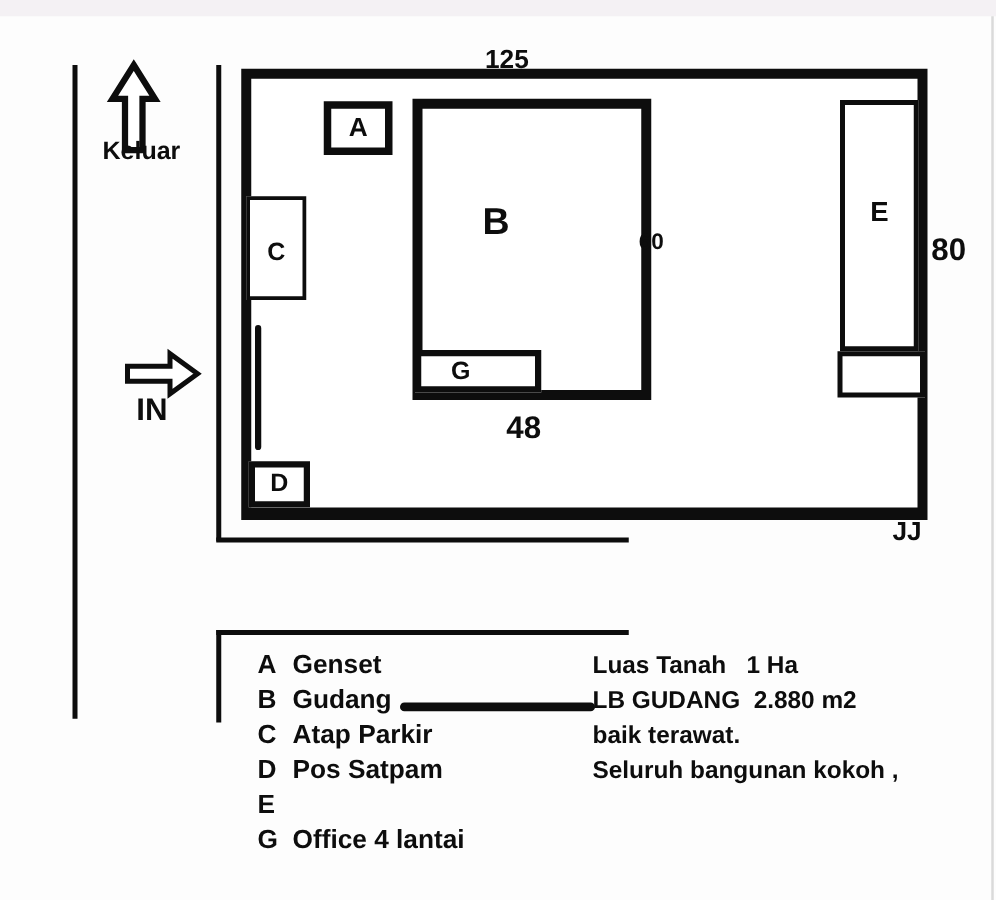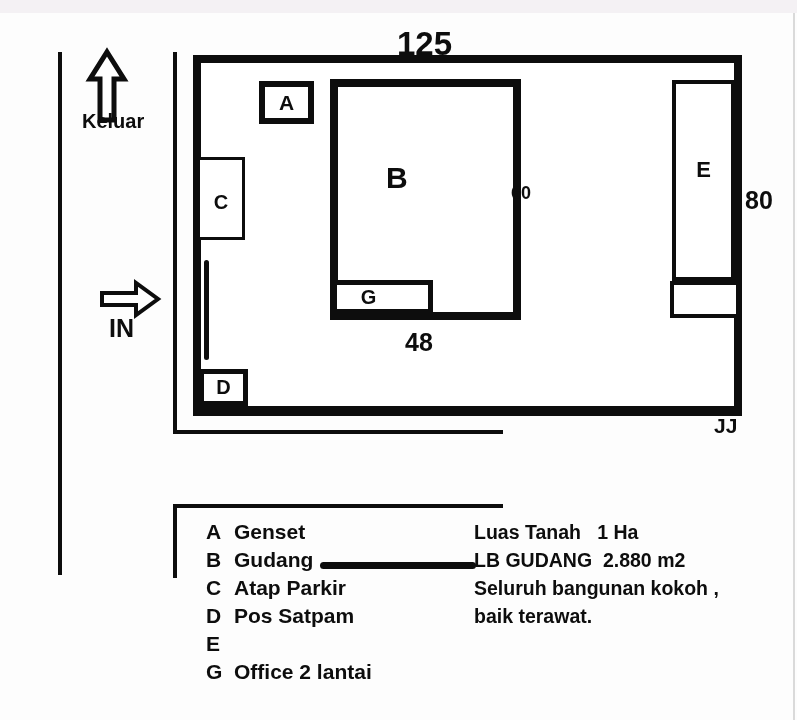--- a/index.html
+++ b/index.html
@@ -40,21 +40,21 @@
 <div class="abs" style="left:98px;top:279px;">
   <svg width="64" height="40" viewBox="0 0 64 40">
     <path d="M4 14 L38 14 L38 4 L60 20 L38 36 L38 26 L4 26 Z" fill="#ffffff" stroke="#0d0d0d" stroke-width="4" stroke-linejoin="miter"></path>
   </svg>
 </div>
 <div class="abs lbl" style="left:109px;top:314px;font-size:25px;">IN</div>
 
 <div class="abs" style="left:193px;top:55px;width:549px;height:361px;background:#fff;
             border:8px solid #0d0d0d;border-bottom-width:10px;"></div>
 
-<div class="abs lbl" style="left:388px;top:25px;width:64px;text-align:right;font-size:33px;">125</div>
+<div class="abs lbl" style="left:388px;top:36px;width:64px;text-align:left;font-size:21px;">125</div>
 
 <div class="abs box" style="left:259px;top:81px;width:55px;height:43px;border-width:6px;">
   <span style="font-size:21px;">A</span>
 </div>
 
 <div class="abs box" style="left:330px;top:79px;width:191px;height:241px;border-width:8px;justify-content:flex-start;align-items:flex-start;">
   <span style="font-size:30px;position:absolute;left:48px;top:74px;">B</span>
 </div>
 
 <div class="abs box" style="left:332px;top:280px;width:101px;height:34px;border-width:5px;padding-right:28px;">
@@ -101,24 +101,24 @@
   </div>
   <div class="legend-row">
     <span class="legend-key">D</span>
     <span>Pos Satpam</span>
   </div>
   <div class="legend-row">
     <span class="legend-key">E</span>
   </div>
   <div class="legend-row">
     <span class="legend-key">G</span>
-    <span>Office 2 lantai</span>
+    <span>Office 4 lantai</span>
   </div>
 </div>
 
 <div class="abs ink" style="left:320px;top:562px;width:156px;height:7px;border-radius:4px;"></div>
 
 <div class="abs" style="left:474px;top:518px;">
   <div class="info-line">Luas Tanah   1 Ha</div>
   <div class="info-line">LB GUDANG  2.880 m2</div>
+  <div class="info-line">baik terawat.</div>
   <div class="info-line">Seluruh bangunan kokoh ,</div>
-  <div class="info-line">baik terawat.</div>
 </div>
 
 </body></html>

